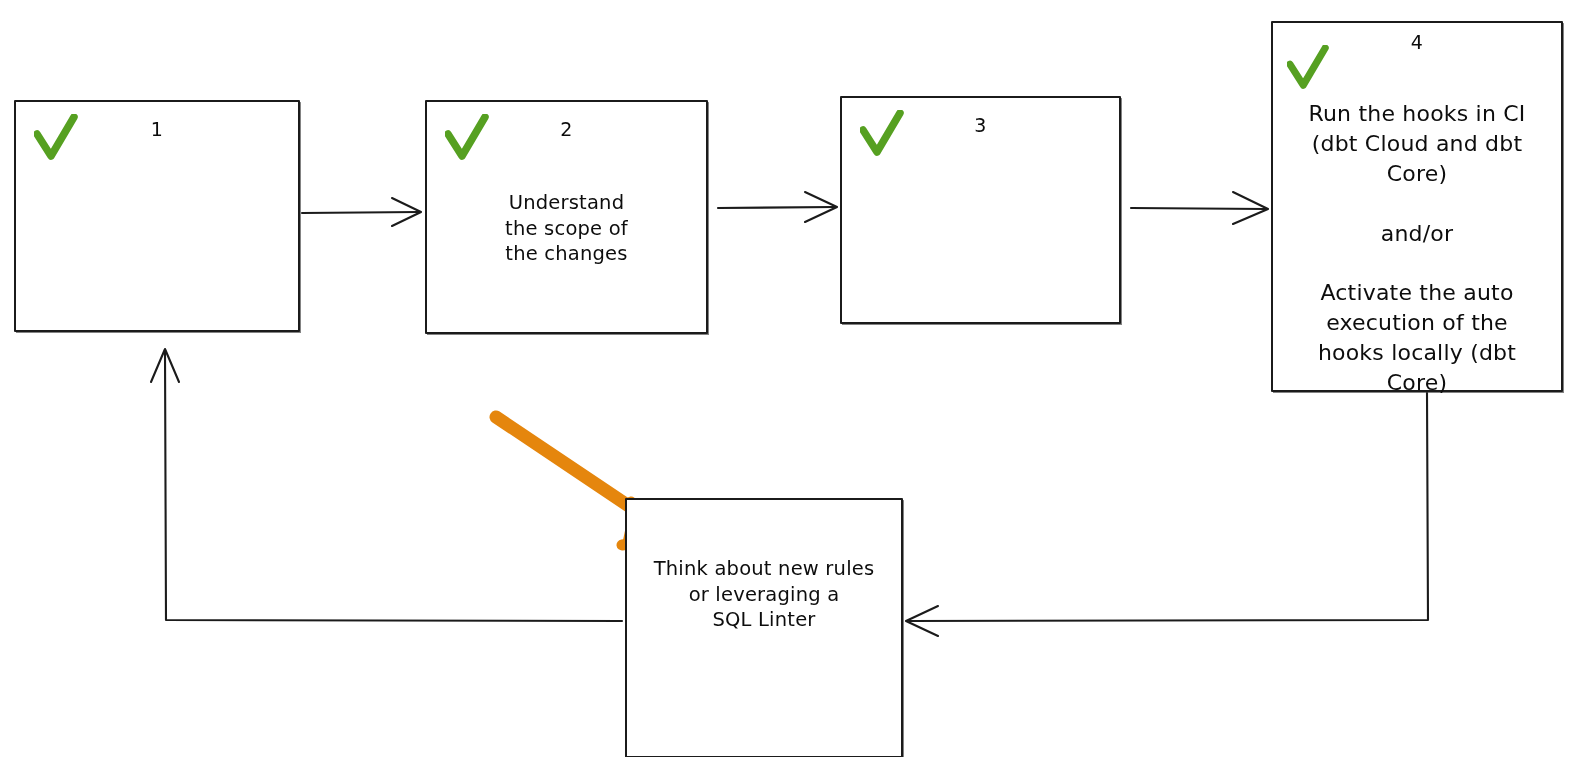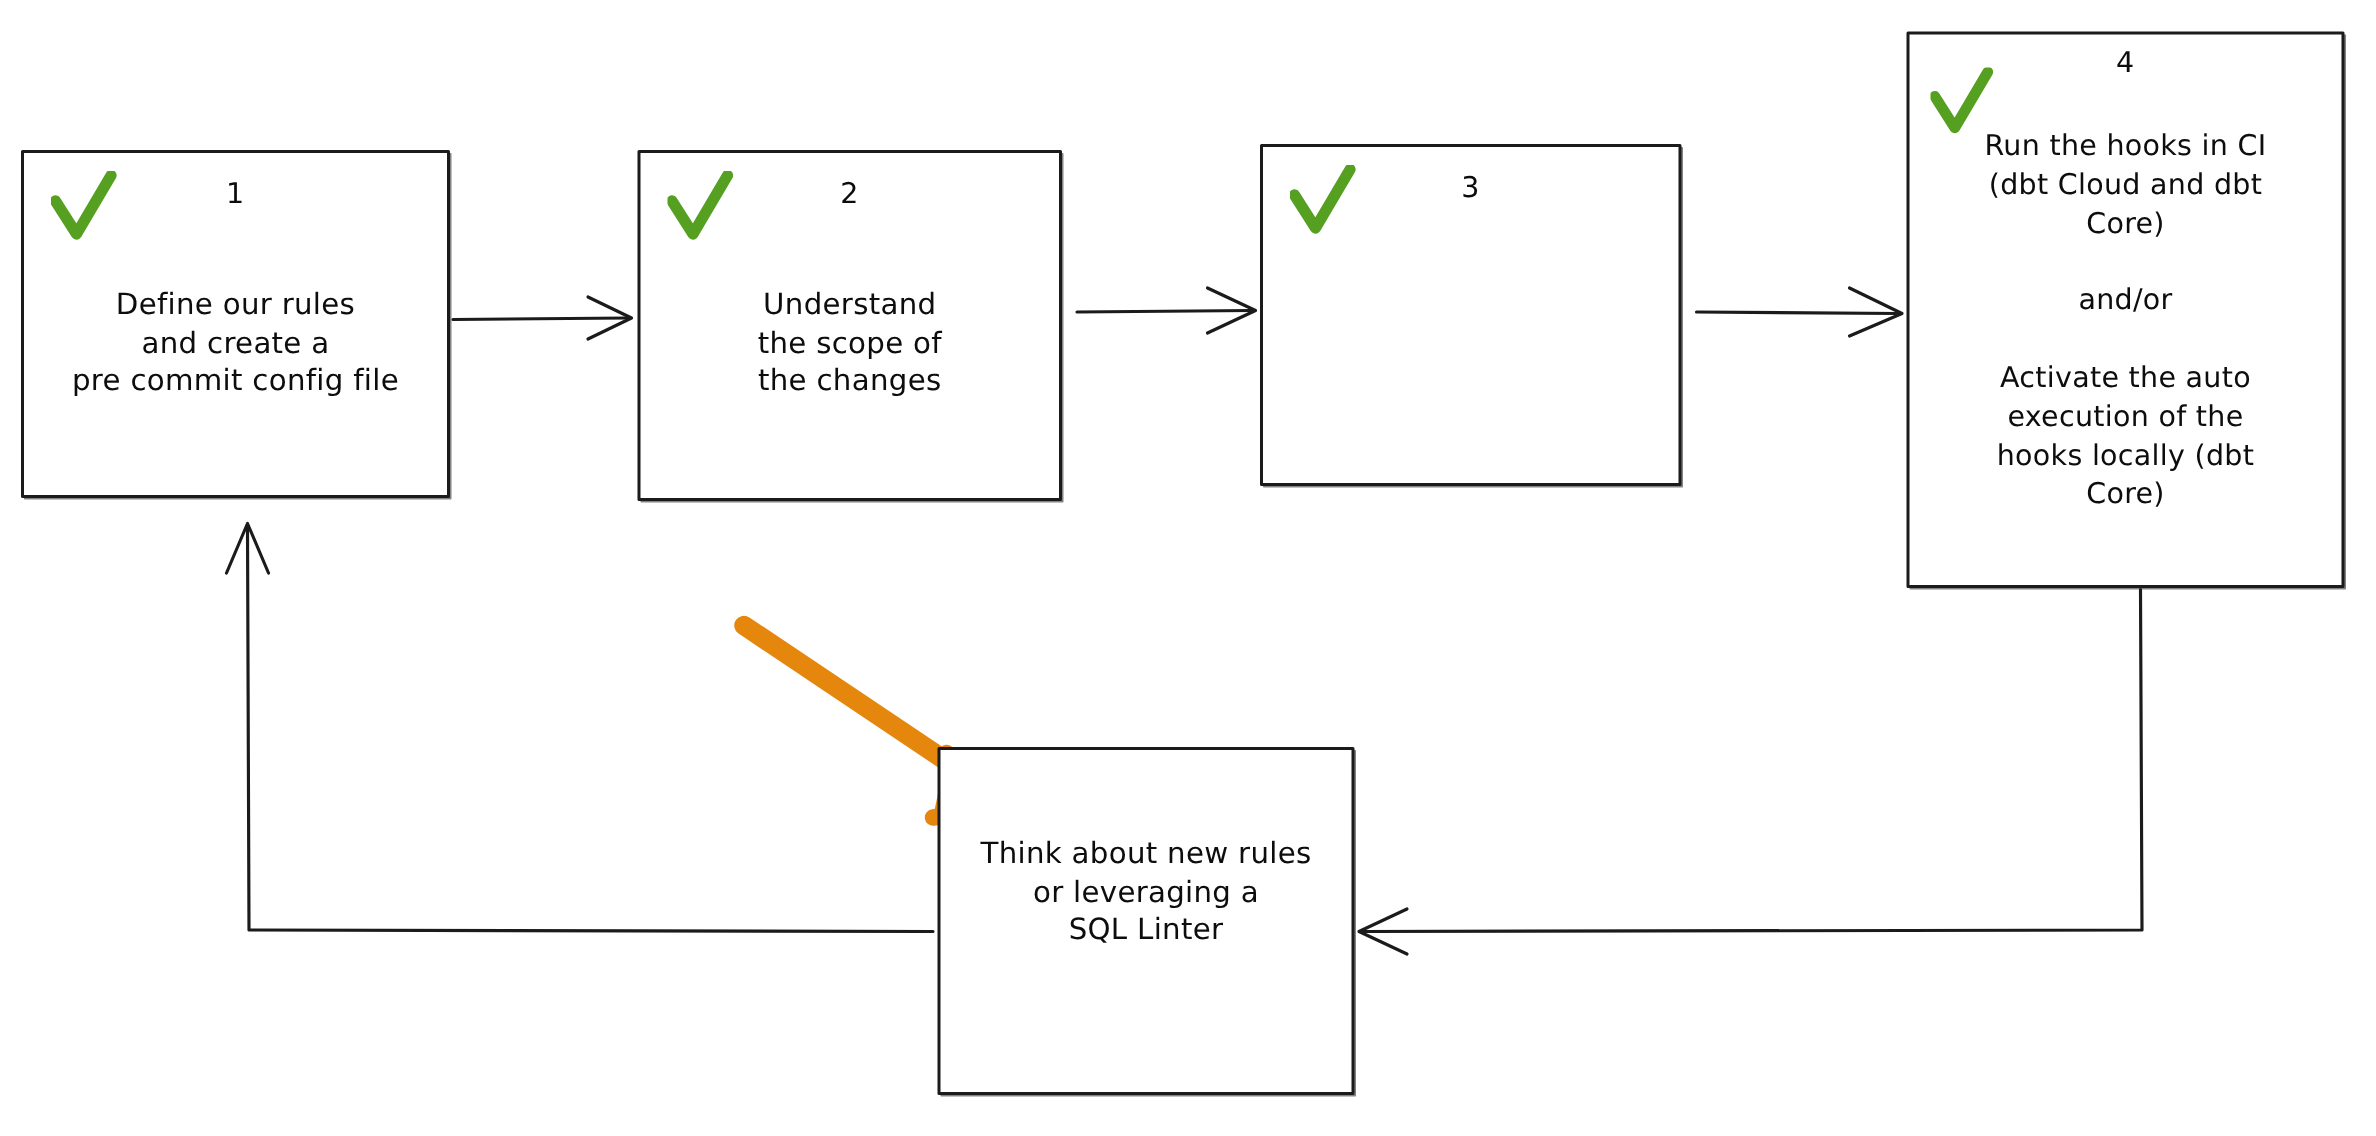--- a/index.html
+++ b/index.html
@@ -62,26 +62,26 @@
     line-height: 1.32;
     color: #0d0d0d;
     white-space: pre-line;
     letter-spacing: 0.2px;
   }
   
   #node-1 { left: 14px;   top: 100px; width: 286px; height: 232px; }
   #node-2 { left: 425px;  top: 100px; width: 283px; height: 234px; }
   #node-3 { left: 840px;  top: 96px;  width: 281px; height: 228px; }
   #node-4 { left: 1271px; top: 21px;  width: 292px; height: 371px; }
-  #node-loop { left: 625px; top: 498px; width: 278px; height: 232px; }
+  #node-loop { left: 625px; top: 498px; width: 278px; height: 260px; }
 
   #node-1 .node-body   { top: 88px; }
   #node-2 .node-body   { top: 88px; }
   #node-3 .node-body   { top: 84px; }
-  #node-4 .node-body   { top: 62px; font-size: 19px; line-height: 1.36; text-align: center; }
+  #node-4 .node-body   { top: 76px; font-size: 22px; line-height: 1.36; text-align: center; }
   #node-loop .node-body{ top: 56px; }
 
   #node-4 .node-num { top: 8px; }
   #node-4 .check-icon { top: 22px; left: 14px; width: 42px; height: 46px; }
 </style>
 </head>
 <body>
 
 <div id="canvas">
 
@@ -118,23 +118,20 @@
     </g>
   </svg>
 
   <div class="node" id="node-1">
     <span class="check-icon">
       <svg viewBox="0 0 44 48" width="44" height="48" xmlns="http://www.w3.org/2000/svg">
         <path d="M3 20 L17 42 L40 3" fill="none" stroke="#56a021" stroke-width="7.5" stroke-linecap="round" stroke-linejoin="round"></path>
       </svg>
     </span>
     <div class="node-num">1</div>
-    <div class="node-body">Define our rules
-and create a
-pre commit config file</div>
   </div>
 
   <div class="node" id="node-2">
     <span class="check-icon">
       <svg viewBox="0 0 44 48" width="44" height="48" xmlns="http://www.w3.org/2000/svg">
         <path d="M3 20 L17 42 L40 3" fill="none" stroke="#56a021" stroke-width="7.5" stroke-linecap="round" stroke-linejoin="round"></path>
       </svg>
     </span>
     <div class="node-num">2</div>
     <div class="node-body">Understand

